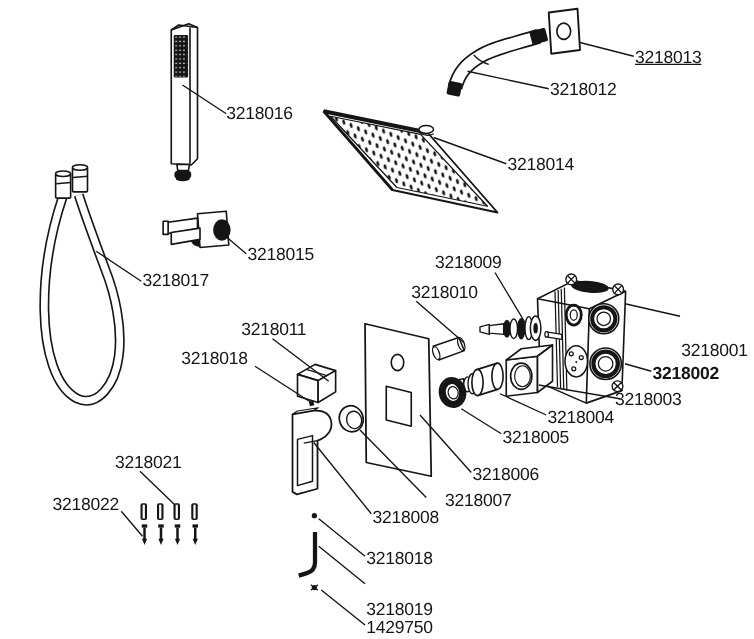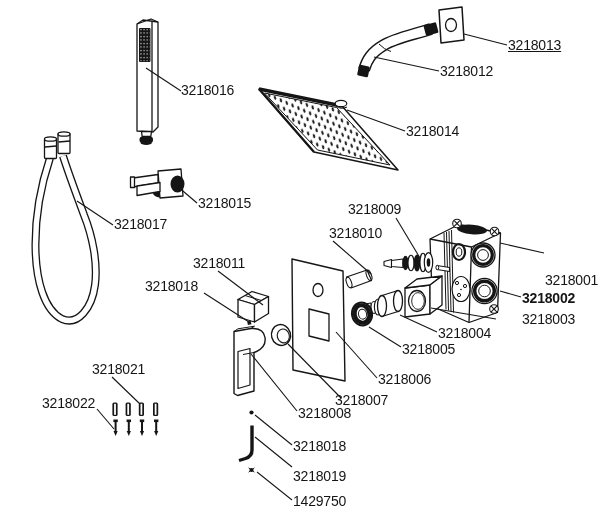--- a/index.html
+++ b/index.html
@@ -276,24 +276,24 @@
   <div class="lbl" style="left:440px;top:64px;">3218012</div>
   <div class="lbl" style="left:406px;top:124px;">3218014</div>
   <div class="lbl" style="left:198px;top:196px;">3218015</div>
   <div class="lbl" style="left:348px;top:202px;">3218009</div>
   <div class="lbl" style="left:114px;top:217px;">3218017</div>
   <div class="lbl" style="left:317px;top:226px;margin-left:12px;">3218010</div>
   <div class="lbl" style="left:545px;top:246px;margin-top:27px;">3218001</div>
   <div class="lbl" style="left:193px;top:256px;">3218011</div>
   <div class="lbl" style="left:145px;top:279px;">3218018</div>
   <div class="lbl" style="left:522px;top:291px;font-weight:bold;">3218002</div>
-  <div class="lbl" style="left:522px;top:312px;text-align:center;">3218003</div>
+  <div class="lbl" style="left:492px;top:312px;text-align:center;">3218003</div>
   <div class="lbl" style="left:438px;top:326px;">3218004</div>
   <div class="lbl" style="left:402px;top:342px;">3218005</div>
   <div class="lbl" style="left:92px;top:362px;">3218021</div>
   <div class="lbl" style="left:378px;top:372px;">3218006</div>
-  <div class="lbl" style="left:335px;top:393px;text-align:center;">3218007</div>
+  <div class="lbl" style="left:356px;top:393px;text-align:center;">3218007</div>
   <div class="lbl" style="left:42px;top:396px;">3218022</div>
   <div class="lbl" style="left:298px;top:406px;">3218008</div>
   <div class="lbl" style="left:293px;top:439px;">3218018</div>
-  <div class="lbl" style="left:293px;top:469px;">3218019</div>
+  <div class="lbl" style="left:293px;top:480px;">3218019</div>
   <div class="lbl" style="left:293px;top:494px;">1429750</div>
 </div>
 
 </body></html>

